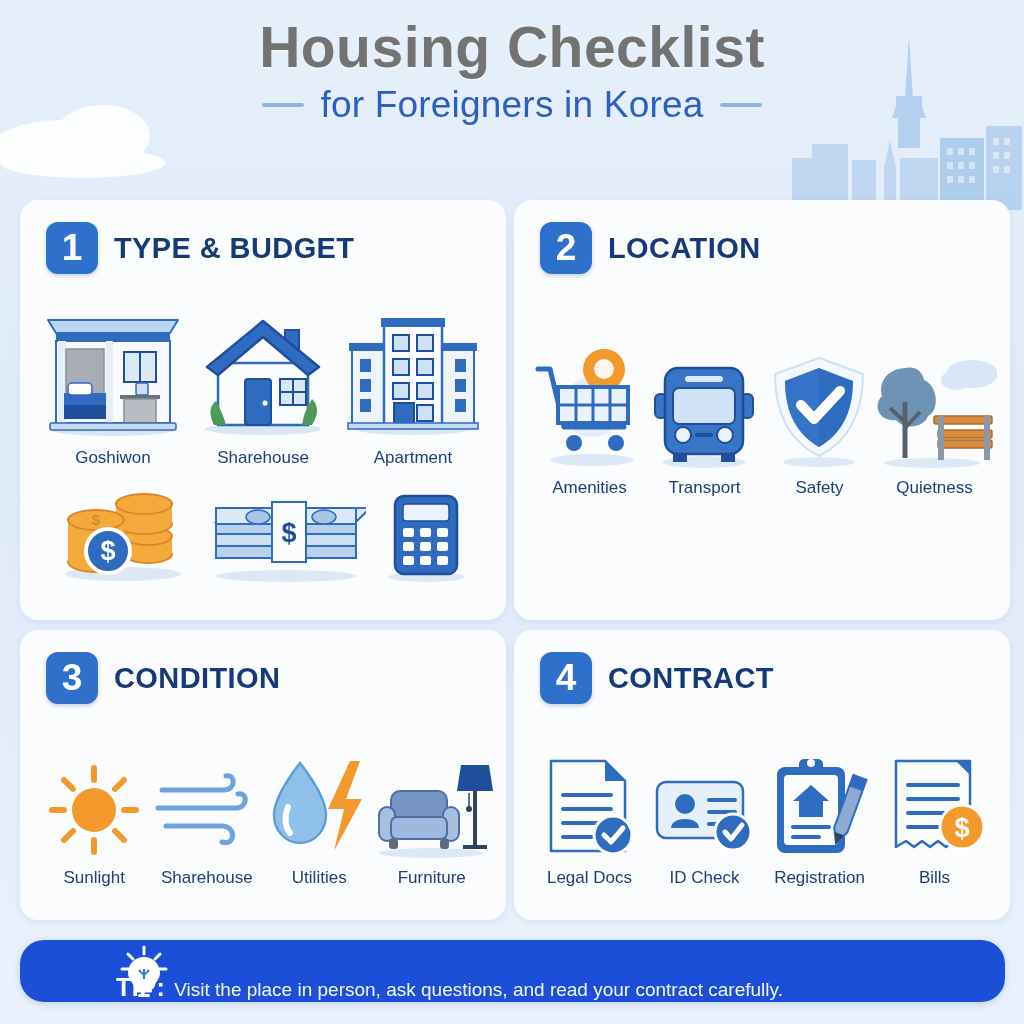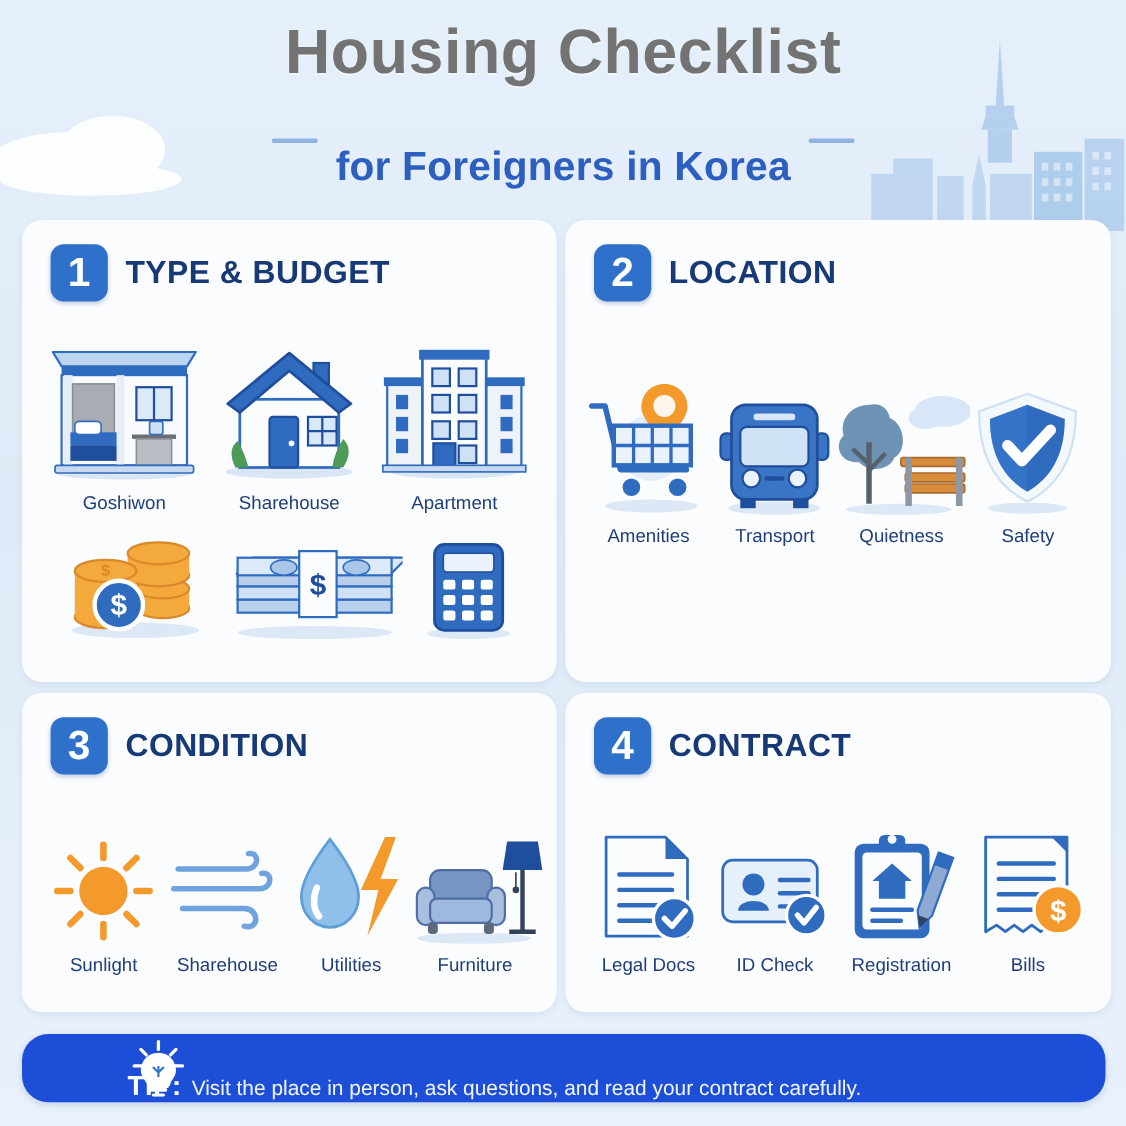--- a/index.html
+++ b/index.html
@@ -15,21 +15,21 @@
 
   .stage{position:absolute;inset:0;}
 
   .header{position:absolute;left:0;right:0;top:18px;text-align:center;}
   .title{
     font-size:57px;font-weight:bold;color:#737373;letter-spacing:.5px;
     line-height:1.05;text-shadow:0 2px 0 rgba(255,255,255,.45);
   }
   .subwrap{display:flex;align-items:center;justify-content:center;gap:16px;margin-top:6px;}
   .dash{width:42px;height:4px;background:#8fb4e4;border-radius:2px;}
-  .subtitle{font-size:37px;font-weight:bold;color:#2c5fc0;letter-spacing:.2px;margin-top:47px;}
+  .subtitle{font-size:37px;font-weight:normal;color:#2c5fc0;letter-spacing:.2px;}
 
   .grid{
     position:absolute;left:20px;top:200px;width:985px;
     display:grid;grid-template-columns:1fr 1fr;grid-template-rows:420px 290px;
     gap:10px 8px;
   }
   .card{
     background:#fbfcfe;border-radius:18px;
     box-shadow:0 2px 6px rgba(65,105,170,.10);
     padding:16px 18px 10px 18px;box-sizing:border-box;position:relative;
@@ -309,51 +309,51 @@
               <rect x="46" y="83" width="18" height="4" rx="2" fill="#1f4e9c"></rect>
               <rect x="24" y="104" width="14" height="8" fill="#1f4e9c"></rect>
               <rect x="72" y="104" width="14" height="8" fill="#1f4e9c"></rect>
             </svg>
           </div>
           <div class="label">Transport</div>
         </div>
 
         <div class="item">
           <div class="art">
+            <svg width="105" height="120" viewBox="0 0 105 120">
+              <ellipse cx="52" cy="112" rx="36" ry="5" fill="#dde8f6"></ellipse>
+              <path d="M52 8 L96 24 C96 66 80 92 52 106 C24 92 8 66 8 24 Z" fill="#f3f8fd" stroke="#cfe0f2" stroke-width="2"></path>
+              <path d="M52 18 L86 31 C86 64 73 85 52 97 C31 85 18 64 18 31 Z" fill="#2f6bbf"></path>
+              <path d="M52 18 L52 97 C31 85 18 64 18 31 Z" fill="#3a7ad1" opacity=".55"></path>
+              <path d="M34 55 L47 69 L73 41" fill="none" stroke="#ffffff" stroke-width="10" stroke-linecap="round" stroke-linejoin="round"></path>
+            </svg>
+          </div>
+          <div class="label">Safety</div>
+        </div>
+
+        <div class="item">
+          <div class="art">
             <svg width="125" height="120" viewBox="0 0 125 120">
               <ellipse cx="60" cy="113" rx="48" ry="5" fill="#dde8f6"></ellipse>
               <ellipse cx="100" cy="24" rx="26" ry="14" fill="#d7e7f8"></ellipse>
               <ellipse cx="84" cy="30" rx="15" ry="10" fill="#d7e7f8"></ellipse>
               <path d="M34 18 C16 18 6 32 10 46 C0 56 8 72 24 70 C32 80 52 78 56 66 C68 60 66 36 52 30 C50 20 42 16 34 18 Z" fill="#6f93b5"></path>
               <line x1="33" y1="52" x2="33" y2="108" stroke="#55626e" stroke-width="5"></line>
               <line x1="33" y1="72" x2="18" y2="58" stroke="#55626e" stroke-width="4"></line>
               <line x1="33" y1="78" x2="48" y2="62" stroke="#55626e" stroke-width="4"></line>
               <g>
                 <rect x="62" y="66" width="58" height="8" rx="2" fill="#d98b3c" stroke="#a86a2c" stroke-width="1.5"></rect>
                 <rect x="66" y="80" width="54" height="8" rx="2" fill="#d98b3c" stroke="#a86a2c" stroke-width="1.5"></rect>
                 <rect x="66" y="90" width="54" height="8" rx="2" fill="#d98b3c" stroke="#a86a2c" stroke-width="1.5"></rect>
                 <rect x="66" y="66" width="6" height="44" fill="#8e98a3"></rect>
                 <rect x="112" y="66" width="6" height="44" fill="#8e98a3"></rect>
               </g>
             </svg>
           </div>
           <div class="label">Quietness</div>
-        </div>
-
-        <div class="item">
-          <div class="art">
-            <svg width="105" height="120" viewBox="0 0 105 120">
-              <ellipse cx="52" cy="112" rx="36" ry="5" fill="#dde8f6"></ellipse>
-              <path d="M52 8 L96 24 C96 66 80 92 52 106 C24 92 8 66 8 24 Z" fill="#f3f8fd" stroke="#cfe0f2" stroke-width="2"></path>
-              <path d="M52 18 L86 31 C86 64 73 85 52 97 C31 85 18 64 18 31 Z" fill="#2f6bbf"></path>
-              <path d="M52 18 L52 97 C31 85 18 64 18 31 Z" fill="#3a7ad1" opacity=".55"></path>
-              <path d="M34 55 L47 69 L73 41" fill="none" stroke="#ffffff" stroke-width="10" stroke-linecap="round" stroke-linejoin="round"></path>
-            </svg>
-          </div>
-          <div class="label">Safety</div>
         </div>
       </div>
     </div>
 
     <div class="card">
       <div class="card-head">
         <div class="badge">3</div>
         <div class="card-title">CONDITION</div>
       </div>
 

